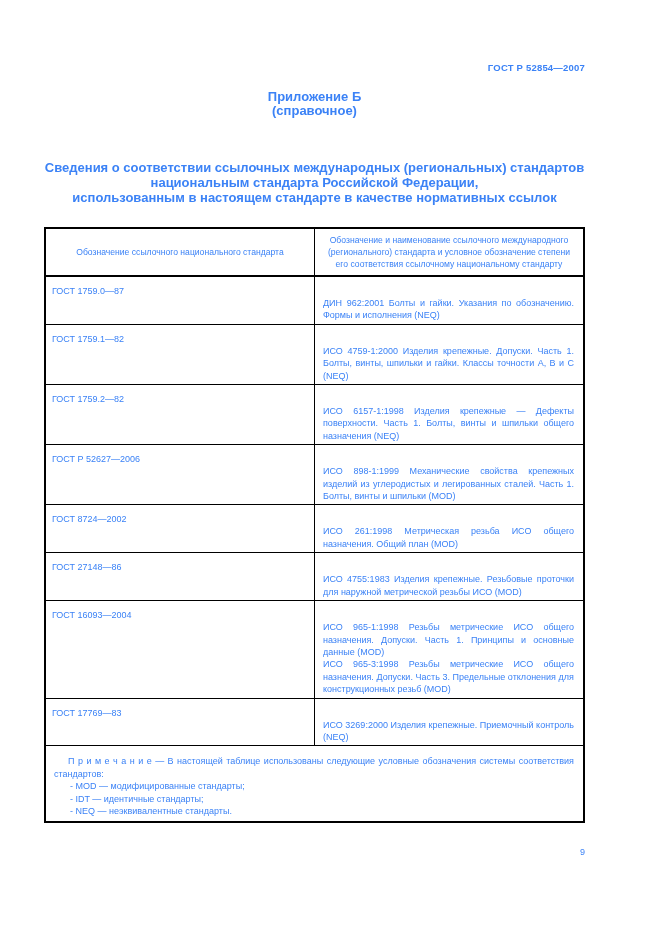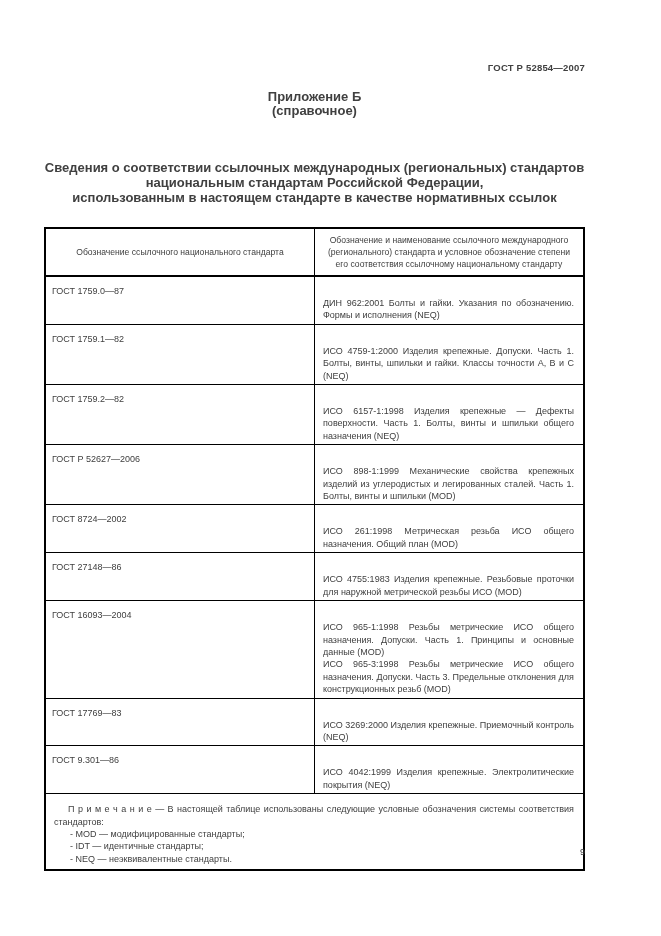--- a/index.html
+++ b/index.html
@@ -5,21 +5,21 @@
   html, body {
     margin: 0;
     padding: 0;
     background: #ffffff;
   }
   .page {
     position: relative;
     width: 661px;
     height: 936px;
     background: #ffffff;
-    color: #404040;
+    color: #3b82f6;
     font-family: "Liberation Sans", sans-serif;
     overflow: hidden;
   }
   .doc-number {
     position: absolute;
     top: 62px;
     left: 44px;
     width: 541px;
     text-align: right;
     font-size: 9.5px;
@@ -114,21 +114,21 @@
 
   <div class="doc-number">ГОСТ Р 52854—2007</div>
 
   <div class="appendix">
     <div>Приложение Б</div>
     <div>(справочное)</div>
   </div>
 
   <div class="doc-title">
       <div>Сведения о соответствии ссылочных международных (региональных) стандартов</div>
-      <div>национальным стандартам Российской Федерации,</div>
+      <div>национальным стандарта Российской Федерации,</div>
       <div>использованным в настоящем стандарте в качестве нормативных ссылок</div>
     </div>
 
   <div class="table-wrap">
     <table class="correspondence">
       <thead>
         <tr>
           <th class="col-national">Обозначение ссылочного национального стандарта</th>
           <th>Обозначение и наименование ссылочного международного (регионального) стандарта и условное обозначение степени его соответствия ссылочному национальному стандарту</th>
         </tr>
@@ -175,26 +175,20 @@
             <td class="col-national">ГОСТ 16093—2004</td>
             <td class="col-international">
               <div>ИСО 965-1:1998 Резьбы метрические ИСО общего назначения. Допуски. Часть 1. Принципы и основные данные (MOD)</div>
               <div>ИСО 965-3:1998 Резьбы метрические ИСО общего назначения. Допуски. Часть 3. Предельные отклонения для конструкционных резьб (MOD)</div>
             </td>
           </tr>
           <tr>
             <td class="col-national">ГОСТ 17769—83</td>
             <td class="col-international">
               <div>ИСО 3269:2000 Изделия крепежные. Приемочный контроль (NEQ)</div>
-            </td>
-          </tr>
-          <tr>
-            <td class="col-national">ГОСТ 9.301—86</td>
-            <td class="col-international">
-              <div>ИСО 4042:1999 Изделия крепежные. Электролитические покрытия (NEQ)</div>
             </td>
           </tr>
         </tbody>
       <tbody>
         <tr>
           <td class="note-cell" colspan="2">
             <div class="note-intro">П р и м е ч а н и е — В настоящей таблице использованы следующие условные обозначения системы соответствия стандартов:</div>
             <div class="note-items">
                 <div>- MOD — модифицированные стандарты;</div>
                 <div>- IDT — идентичные стандарты;</div>

